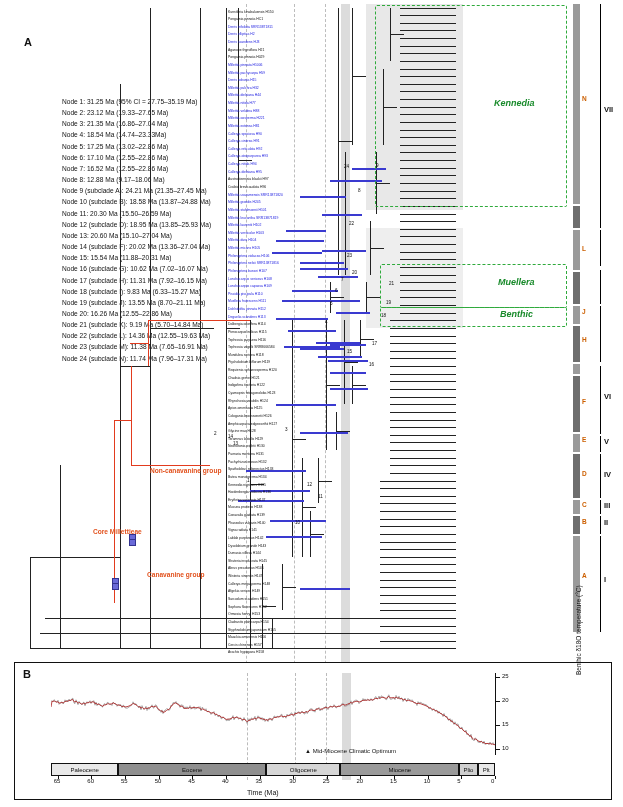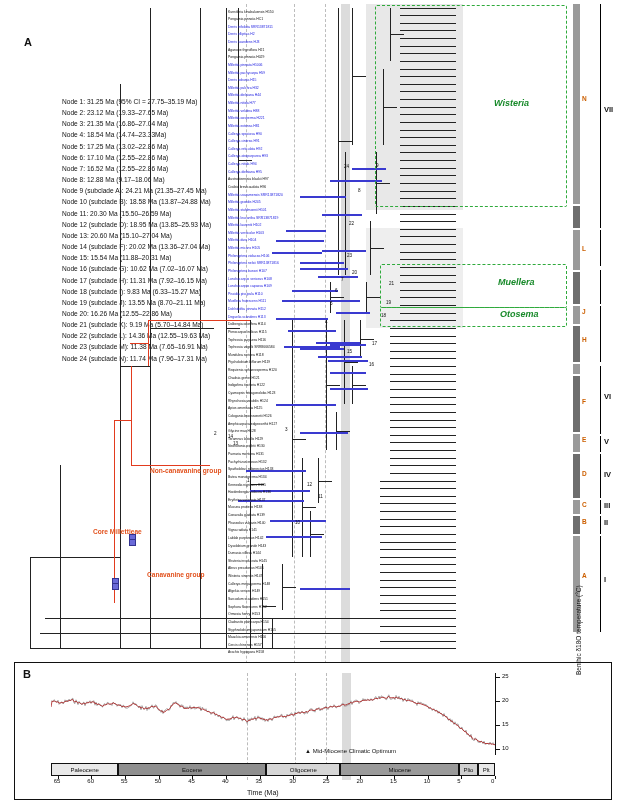--- a/index.html
+++ b/index.html
@@ -407,27 +407,27 @@
       <div class="tip black" style="position: absolute; left: 0px; top: 600.64px;">Sophora flavescens H152</div>
       <div class="tip black" style="position: absolute; left: 0px; top: 608.27px;">Ormosia henryi H153</div>
       <div class="tip black" style="position: absolute; left: 0px; top: 615.9px;">Cladrastis platycarpa H154</div>
       <div class="tip black" style="position: absolute; left: 0px; top: 623.53px;">Styphnolobium japonicum H155</div>
       <div class="tip black" style="position: absolute; left: 0px; top: 631.16px;">Maackia amurensis H156</div>
       <div class="tip black" style="position: absolute; left: 0px; top: 638.79px;">Cercis chinensis H157</div>
       <div class="tip black" style="position: absolute; left: 0px; top: 646.42px;">Arachis hypogaea H158</div>
     </div>
 
   <div class="cladebox" style="left:375px;top:5px;width:190px;height:200px;"></div>
-  <div class="cladelabel" style="left:494px;top:98px;">Wisteria</div>
+  <div class="cladelabel" style="left:494px;top:98px;">Kennedia</div>
 
   <div class="cladebox" style="left:380px;top:264px;width:185px;height:42px;"></div>
   <div class="cladelabel" style="left:498px;top:277px;">Muellera</div>
 
   <div class="cladebox" style="left:380px;top:307px;width:185px;height:18px;"></div>
-  <div class="cladelabel" style="left:500px;top:309px;">Otosema</div>
+  <div class="cladelabel" style="left:500px;top:309px;">Benthic</div>
 
   <div id="rightbars">
       <div class="rbar" style="left: 573px; top: 4px; height: 200px;"></div>
       <div class="rletter" style="left: 582px; top: 95px;">N</div>
       <div class="rbar dark" style="left: 573px; top: 206px; height: 22px;"></div>
       <div class="rbar" style="left: 573px; top: 230px; height: 40px;"></div>
       <div class="rletter" style="left: 582px; top: 245px;">L</div>
       <div class="rbar dark" style="left: 573px; top: 272px; height: 32px;"></div>
       <div class="rbar" style="left: 573px; top: 306px; height: 18px;"></div>
       <div class="rletter" style="left: 582px; top: 308px;">J</div>

